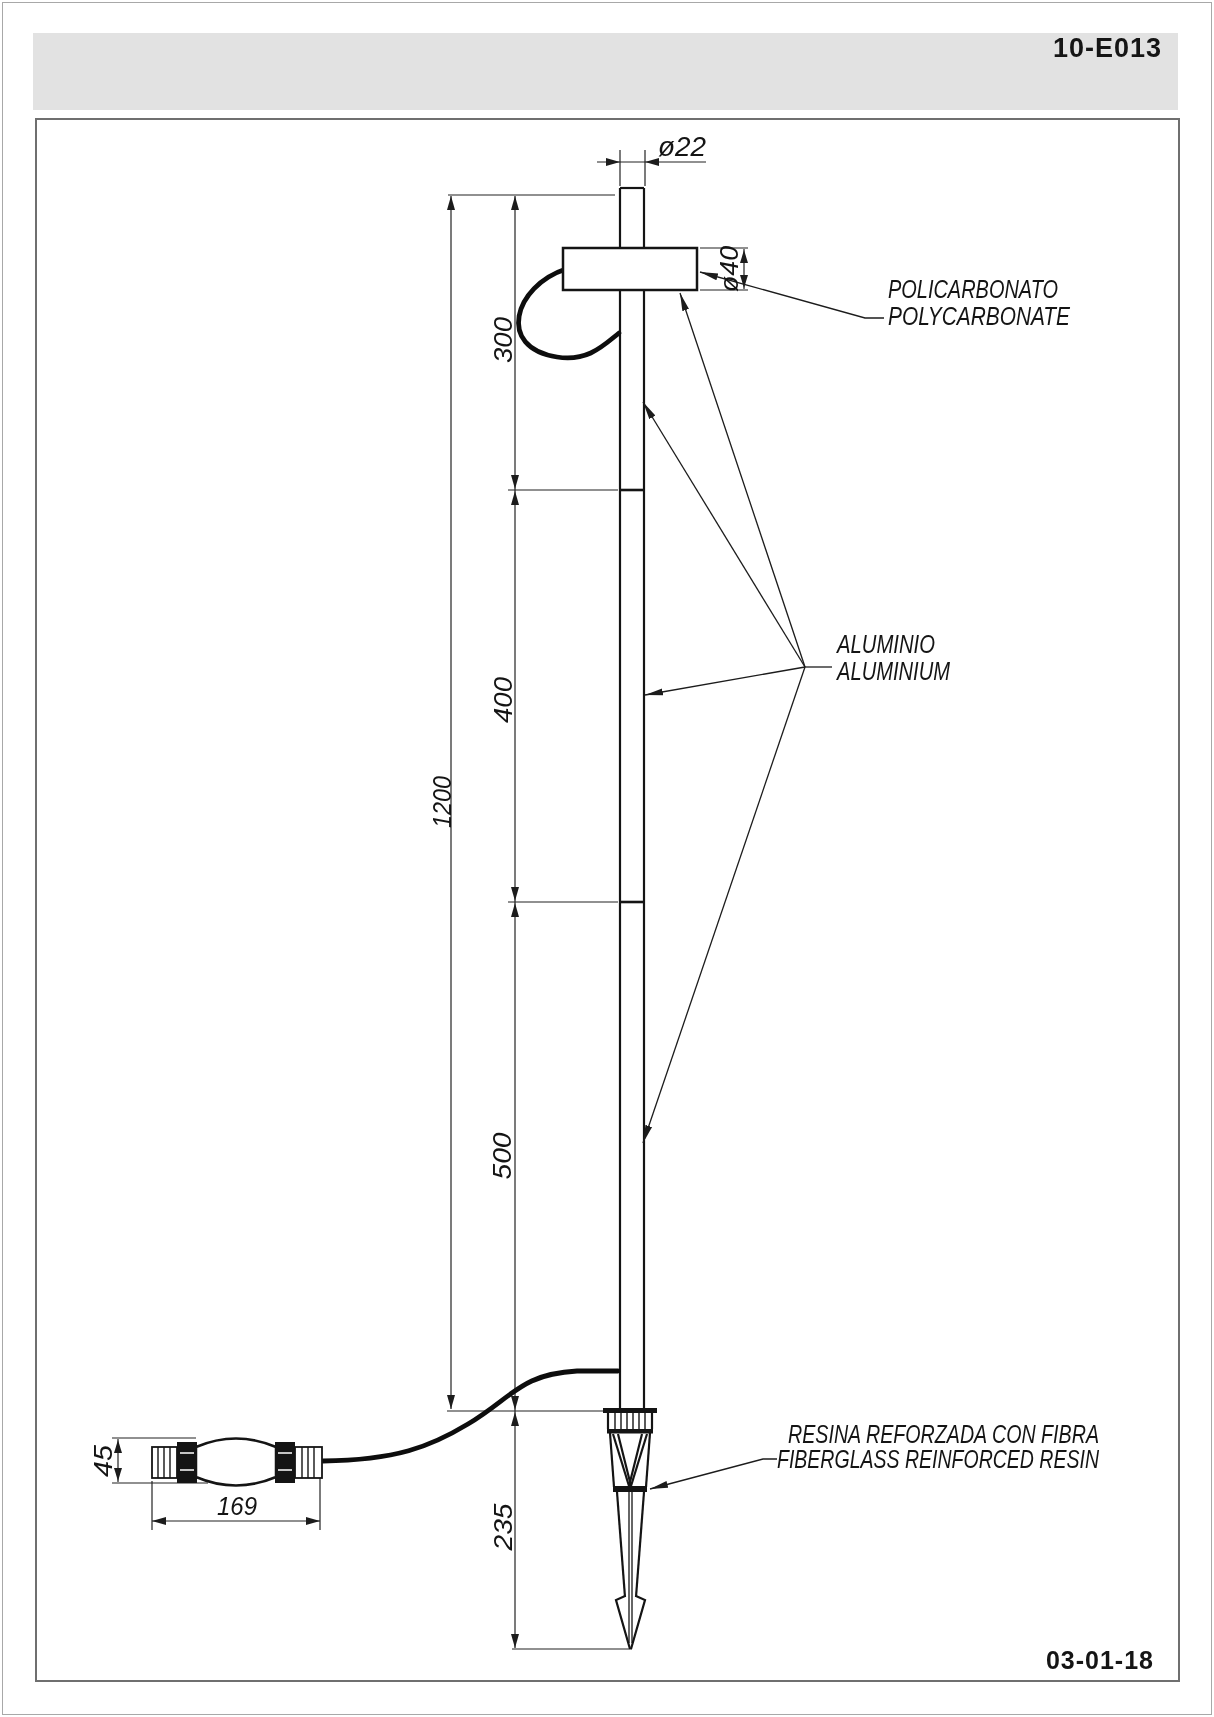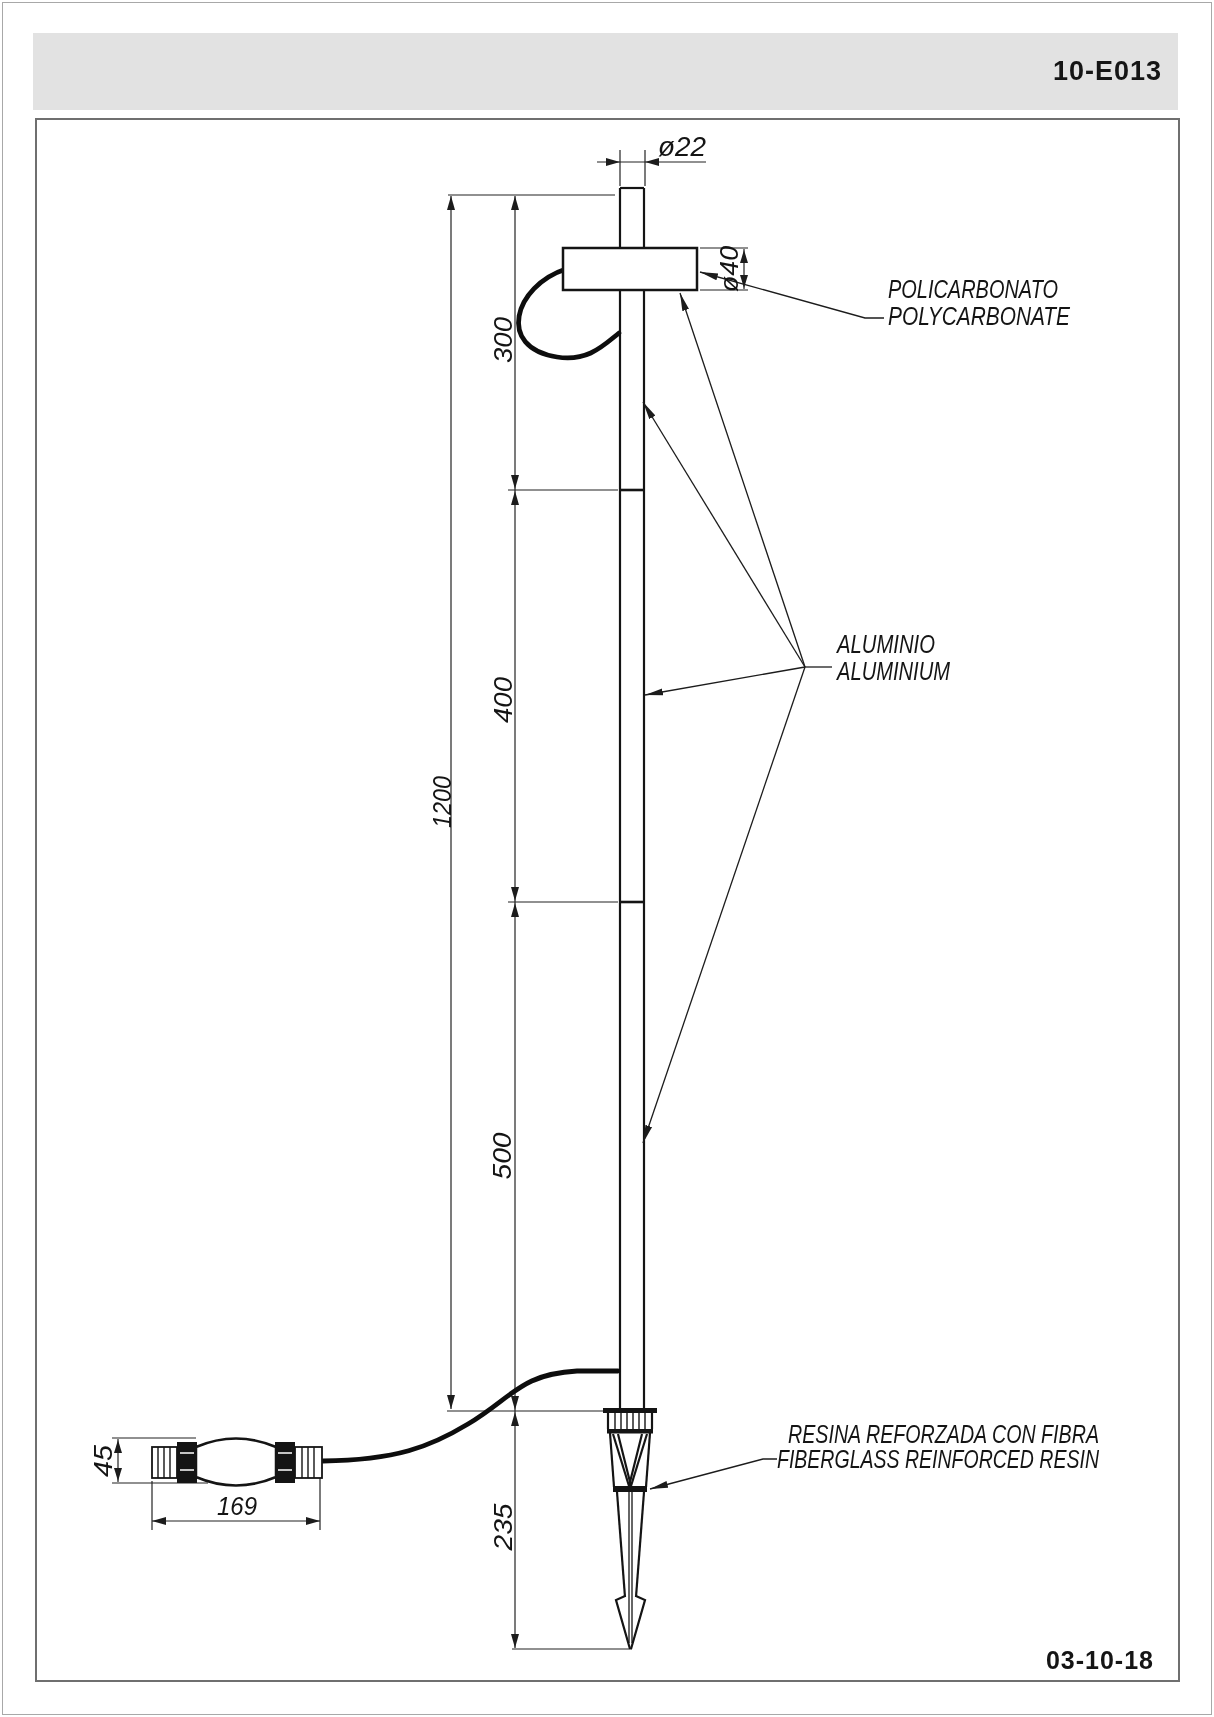--- a/index.html
+++ b/index.html
@@ -1,18 +1,18 @@
 <!DOCTYPE html>
 <html><head>
 <meta charset="utf-8">
 <style>
   html,body{margin:0;padding:0;background:#fff;}
   body{width:1214px;height:1717px;position:relative;font-family:"Liberation Sans",sans-serif;color:#111;}
   .page-border{position:absolute;left:2px;top:2px;width:1208px;height:1711px;border:1px solid #a8a8a8;}
-  .header-bar{position:absolute;left:33px;top:33px;width:1145px;height:77px;background:#e2e2e2;display:flex;align-items:center;justify-content:flex-end;box-sizing:border-box;padding-right:16px;}
+  .header-bar{position:absolute;left:33px;top:33px;width:1145px;height:77px;background:#e2e2e2;display:flex;justify-content:flex-end;box-sizing:border-box;padding-right:16px;}
   .doc-number{font-weight:bold;font-size:27px;letter-spacing:1px;color:#151515;}
   .main-frame{position:absolute;left:35px;top:118px;width:1141px;height:1560px;border:2px solid #6f6f6f;background:#fff;box-sizing:content-box;}
   .date-code{position:absolute;right:60px;bottom:42px;font-weight:bold;font-size:25px;letter-spacing:1px;color:#151515;}
   svg.drawing{position:absolute;left:0;top:0;width:1214px;height:1717px;}
   svg text{font-family:"Liberation Sans",sans-serif;font-style:italic;fill:#141414;}
   .thin{stroke:#232323;stroke-width:1.2;fill:none;}
   .obj{stroke:#141414;stroke-width:2.2;fill:none;}
   .obj25{stroke:#141414;stroke-width:2.6;fill:none;}
   .rib{stroke:#141414;stroke-width:1.4;fill:none;}
   .ctr{stroke:#141414;stroke-width:1.3;fill:none;}
@@ -168,13 +168,13 @@
   <text x="237" y="1515" font-size="25" text-anchor="middle" textLength="40" lengthAdjust="spacingAndGlyphs">169</text>
 
   <text x="888" y="298" font-size="26" textLength="170" lengthAdjust="spacingAndGlyphs">POLICARBONATO</text>
   <text x="888" y="325" font-size="26" textLength="182" lengthAdjust="spacingAndGlyphs">POLYCARBONATE</text>
   <text x="837" y="653" font-size="26" textLength="98" lengthAdjust="spacingAndGlyphs">ALUMINIO</text>
   <text x="837" y="680" font-size="26" textLength="113" lengthAdjust="spacingAndGlyphs">ALUMINIUM</text>
   <text x="1099" y="1443" font-size="25" text-anchor="end" textLength="311" lengthAdjust="spacingAndGlyphs">RESINA REFORZADA CON FIBRA</text>
   <text x="1099" y="1468" font-size="25" text-anchor="end" textLength="322" lengthAdjust="spacingAndGlyphs">FIBERGLASS REINFORCED RESIN</text>
 </svg>
 
-<div class="date-code">03-10-18</div>
+<div class="date-code">03-01-18</div>
 
 </body></html>

